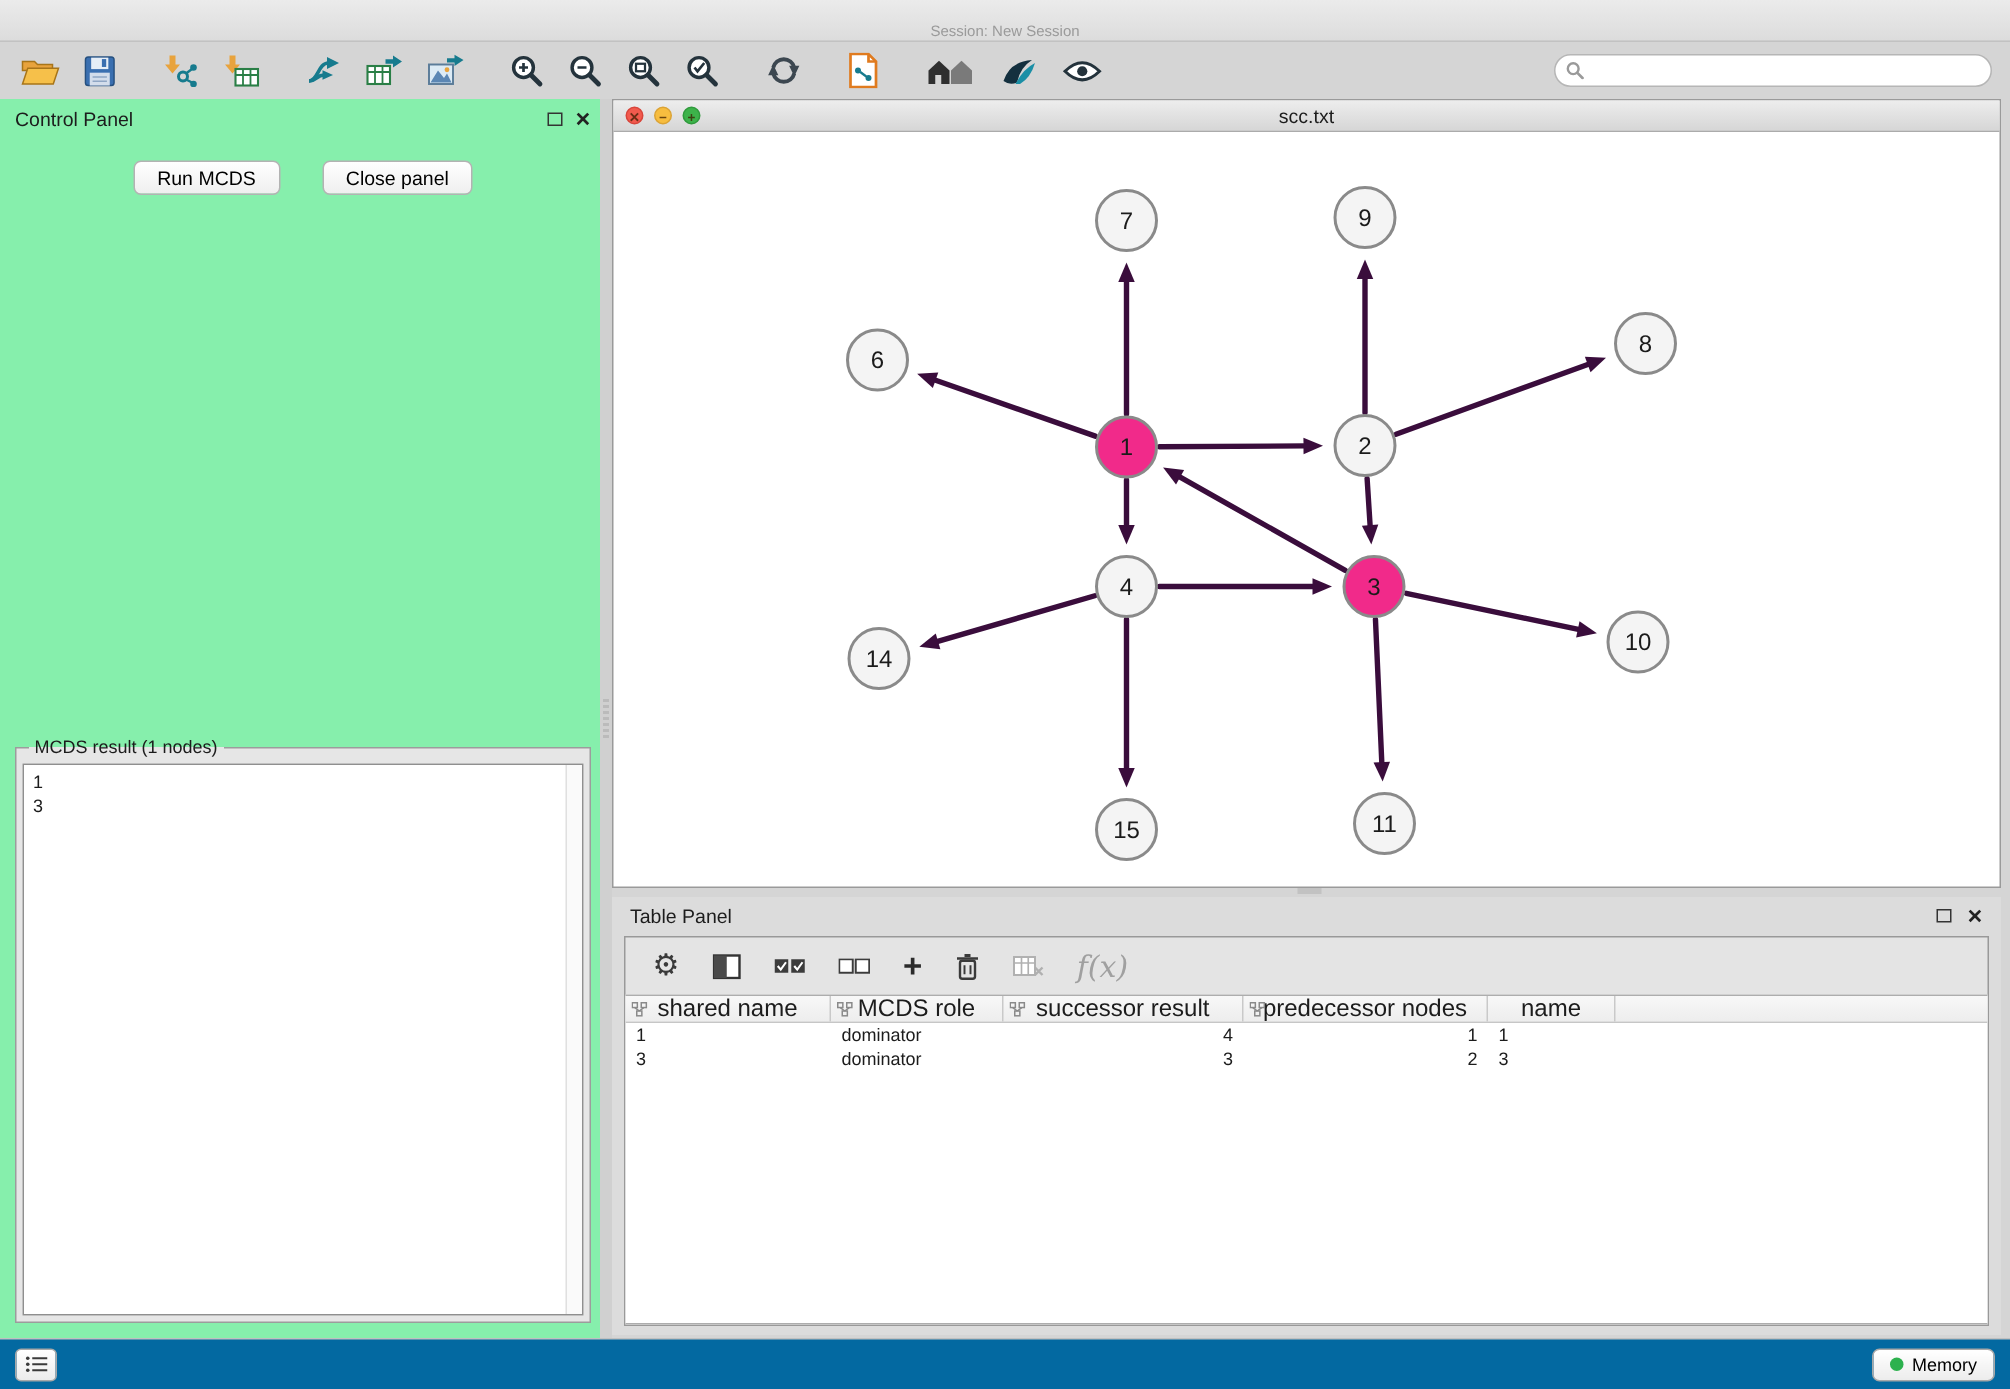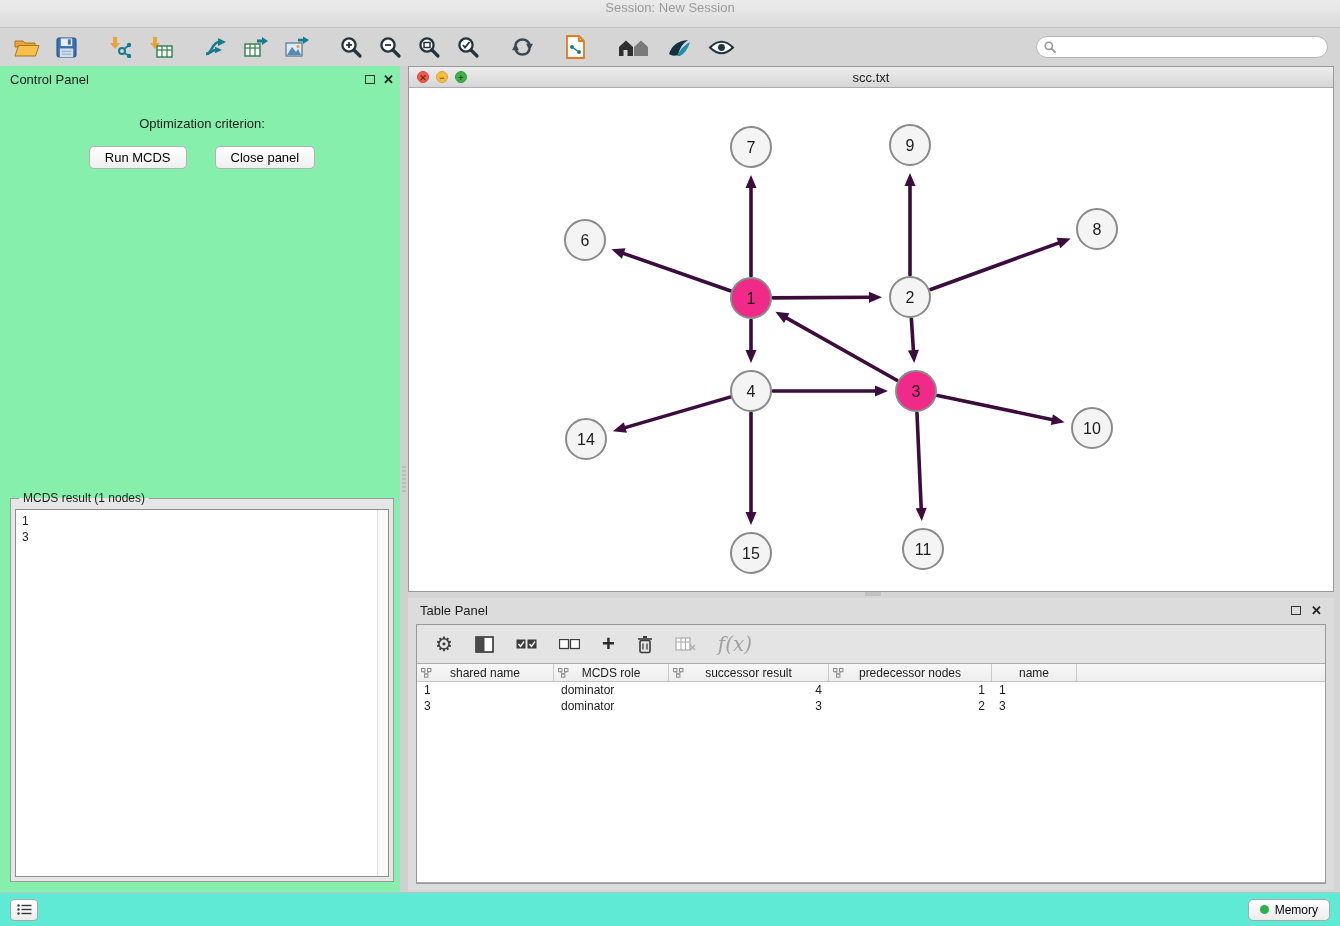--- a/index.html
+++ b/index.html
@@ -3,21 +3,21 @@
 <meta charset="utf-8">
 <style>
   * { margin:0; padding:0; box-sizing:border-box; }
   html,body { width:1340px; height:926px; overflow:hidden; }
   body { font-family:"Liberation Sans", sans-serif; background:#d5d5d5; color:#1c1c1c; }
   .app { position:absolute; inset:0; background:#d5d5d5; }
 
   
   .titlebar { position:absolute; top:0; left:0; right:0; height:28px;
     background:linear-gradient(#ebebeb,#dcdcdc); border-bottom:1px solid #c2c2c2;
-    display:flex; align-items:flex-start; justify-content:center; font-size:13px; color:#9a9a9a; }
+    display:flex; align-items:flex-end; justify-content:center; font-size:10px; color:#9a9a9a; }
 
   
   .toolbar { position:absolute; top:28px; left:0; right:0; height:38px;
     display:flex; align-items:center; padding:0 12px; }
   .tgroup { display:flex; align-items:center; gap:12px; margin-right:26px; }
   .tool-btn { border:none; background:transparent; padding:2px; display:flex; align-items:center; justify-content:center; }
   .searchwrap { margin-left:auto; position:relative; }
   .searchwrap input { width:292px; height:22px; border:1px solid #b6b6b6; border-radius:12px;
     background:#fff; padding:0 8px 0 24px; font-size:12px; outline:none; font-family:"Liberation Sans",sans-serif; }
   .searchwrap .mag { position:absolute; left:8px; top:5px; }
@@ -73,35 +73,35 @@
   .tp-header .winbtns { margin-left:auto; display:flex; gap:10px; align-items:center; }
   .tp-frame { position:absolute; left:8px; right:8px; top:26px; bottom:6px; border:1px solid #999;
     background:#e4e4e4; display:flex; flex-direction:column; }
   .tp-toolbar { height:38px; display:flex; align-items:center; gap:18px; padding:0 16px; }
   .tp-toolbar .gear { font-size:20px; color:#3a3a3a; line-height:1; }
   .tp-toolbar .plus { font-size:22px; font-weight:bold; color:#2b2b2b; line-height:1; }
   .tp-toolbar .fx { font-family:"DejaVu Serif", serif; font-style:italic; font-size:20px; color:#a0a0a0; }
   .tp-table { flex:1; background:#fff; border-top:1px solid #adadad; border-bottom:1px solid #adadad; overflow:hidden; }
   .thead { display:flex; height:18px; background:linear-gradient(#f8f8f8,#ededed); border-bottom:1px solid #c6c6c6; }
   .hcell { position:relative; display:flex; align-items:center; justify-content:center;
-    font-size:12px; color:#1c1c1c; border-right:1px solid #c9c9c9; }
+    font-size:16px; color:#1c1c1c; border-right:1px solid #c9c9c9; }
   .hcell .treeicon { position:absolute; left:4px; top:4px; }
   .c0 { width:137px; } .c1 { width:115px; } .c2 { width:160px; } .c3 { width:163px; } .c4 { width:85px; }
   .trow { display:flex; height:16px; align-items:center; font-size:12px; }
   .tcell { padding:0 7px; white-space:nowrap; }
   .tcell.c2, .tcell.c3 { text-align:right; }
   .tp-footer { height:30px; display:flex; align-items:center; justify-content:center; }
   .ftab { height:20px; display:flex; align-items:center; padding:0 12px; font-size:12px; font-weight:bold;
     background:linear-gradient(#fcfcfc,#eeeeee); border:1px solid #a8a8a8; border-left:none; color:#111; }
   .ftab:first-child { border-left:1px solid #a8a8a8; border-radius:4px 0 0 4px; }
   .ftab:last-child { border-radius:0 4px 4px 0; }
   .ftab.active { background:#c8c8c8; color:#8d8d8d; }
 
   
-  .statusbar { position:absolute; left:0; right:0; bottom:0; height:34px; background:#5eead4;
+  .statusbar { position:absolute; left:0; right:0; bottom:0; height:34px; background:#0369a1;
     border-top:1px solid #c0c0c0; display:flex; align-items:center; padding:0 10px; }
   .menu-btn { width:28px; height:22px; background:linear-gradient(#fff,#ececec); border:1px solid #a8a8a8;
     border-radius:4px; display:flex; align-items:center; justify-content:center; }
   .memory-btn { margin-left:auto; height:22px; padding:0 11px; border:1px solid #a8a8a8; border-radius:5px;
     background:linear-gradient(#fff,#ececec); display:flex; align-items:center; gap:6px; font-size:12px;
     font-family:"Liberation Sans",sans-serif; }
   .memdot { width:9px; height:9px; border-radius:50%; background:#2db14e; display:inline-block; }
 </style>
 </head>
 <body>
@@ -269,21 +269,20 @@
   </div>
 
   <div class="control-panel">
     <div class="panel-header">
       <span>Control Panel</span>
       <span class="winbtns">
         <span class="float-glyph"></span>
         <span class="close-glyph">✕</span>
       </span>
     </div>
-    <div class="opt-label">Optimization criterion:</div>
     <div class="cp-buttons">
       <button class="cp-btn">Run MCDS</button>
       <button class="cp-btn">Close panel</button>
     </div>
     <fieldset class="result-fieldset">
       <legend>MCDS result (1 nodes)</legend>
       <div class="result-area">
         <div>1</div>
         <div>3</div>
         <div class="result-scroll"></div>

